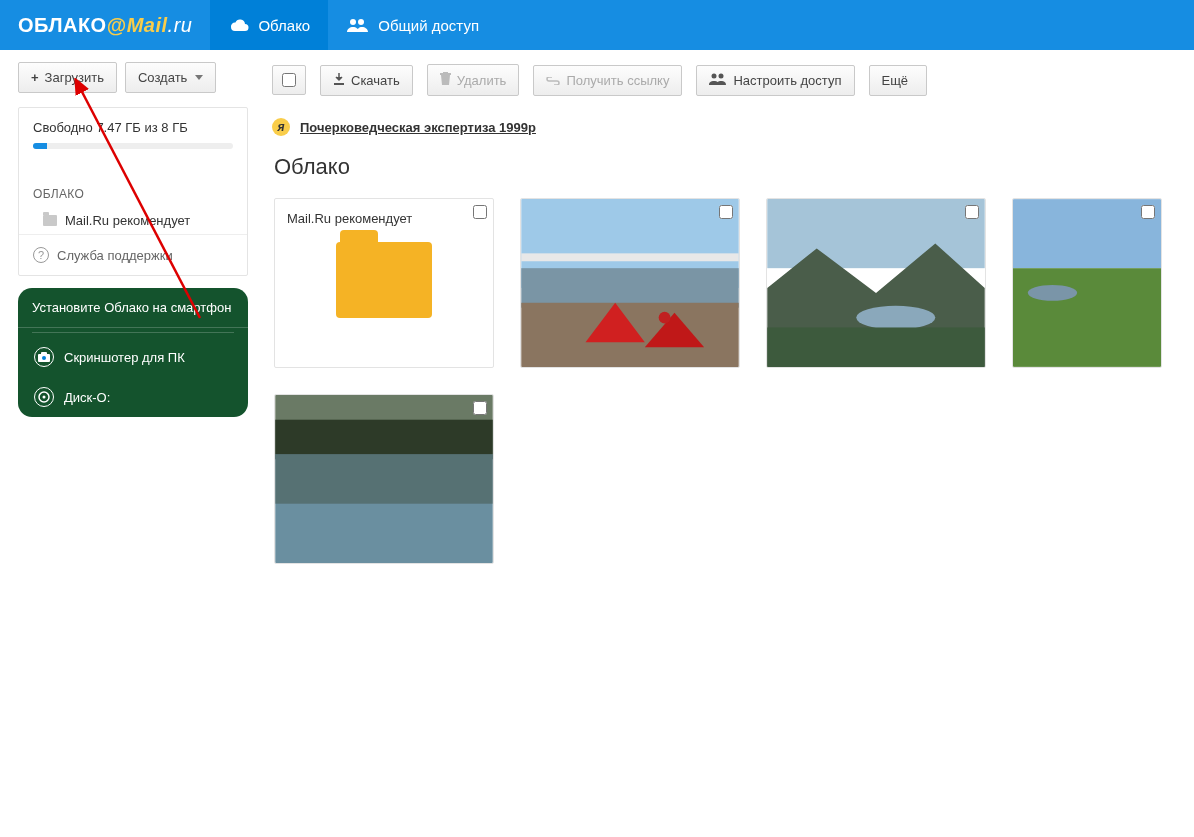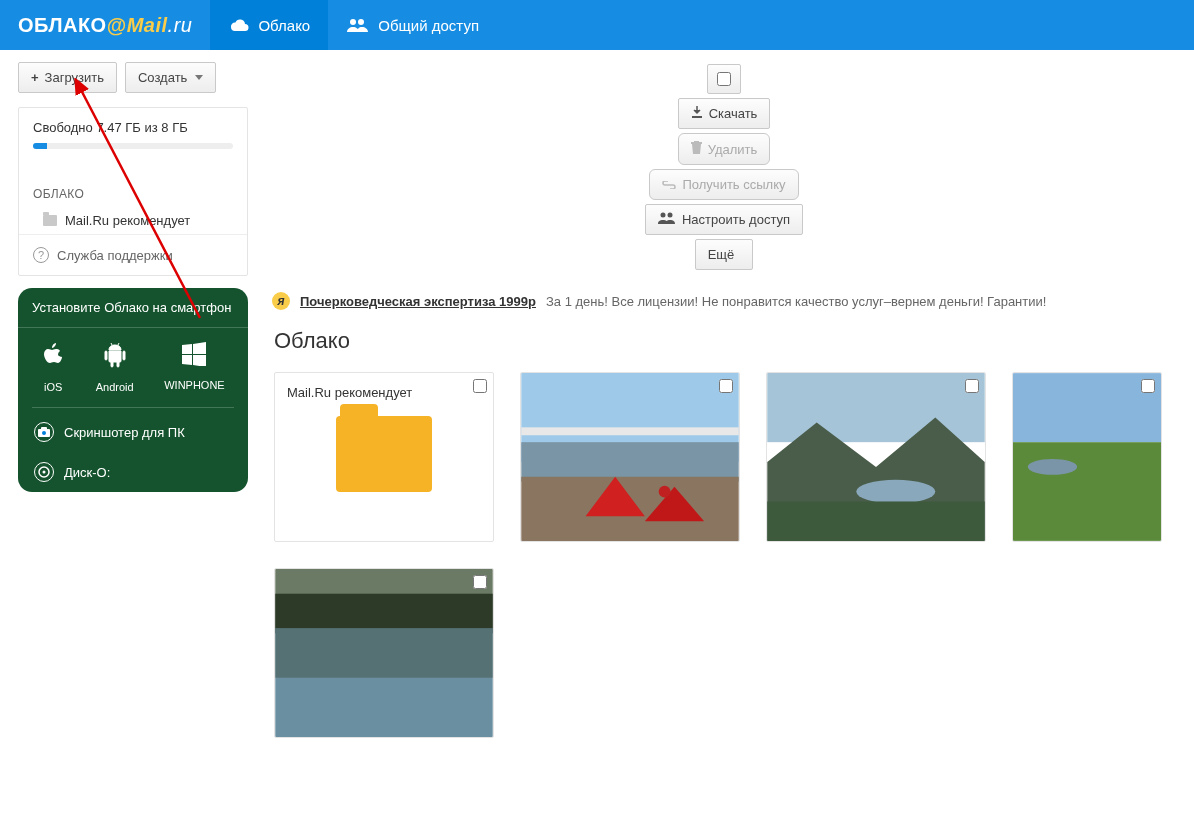--- a/index.html
+++ b/index.html
@@ -50,23 +50,23 @@
 .promo { background: #14532d; color: #fff; border-radius: 14px; overflow: hidden; }
 .promo-title { padding: 12px 14px; font-size: 13px; border-bottom: 1px solid rgba(255,255,255,0.2); }
 .promo-apps { display: flex; justify-content: space-around; padding: 14px 8px 10px; }
 .promo-app { text-align: center; font-size: 11px; cursor: pointer; }
 .promo-app .app-icon { font-size: 26px; margin-bottom: 6px; display:block; }
 .promo-divider { border-top: 1px solid rgba(255,255,255,0.2); margin: 4px 14px; }
 .promo-row { display: flex; align-items: center; gap: 10px; padding: 10px 16px; font-size: 13px; cursor: pointer; }
 .promo-row .circle-icon { width:20px; height:20px; border:1.5px solid #fff; border-radius:50%; display:flex; align-items:center; justify-content:center; font-size:11px; }
 
 
-.toolbar { display: flex; gap: 4px; padding: 2px 18px 12px 12px; align-items: center; flex-direction: column; }
+.toolbar { display: flex; gap: 14px; padding: 2px 18px 12px 12px; align-items: center; }
 .tb-btn { border: 1px solid #c9c9c9; background: linear-gradient(#fdfdfd,#ededed); border-radius: 2px; padding: 7px 12px; font-size: 13px; color: #444; display: inline-flex; align-items: center; gap: 6px; cursor: pointer; }
-.tb-btn.disabled { color: #aaa; cursor: default; border-radius: 6px; }
+.tb-btn.disabled { color: #aaa; cursor: default; }
 .tb-check { padding: 7px 9px; }
 .tb-check input { width:14px; height:14px; }
 
 
 .ad { display: flex; align-items: center; gap: 10px; padding: 10px 18px 10px 12px; font-size: 13px; color: #666; border-bottom: 0; }
 .ad-badge { width: 18px; height: 18px; background: #f9cd4a; border-radius: 50%; display:flex; align-items:center; justify-content:center; font-style:italic; font-weight:bold; color:#333; font-size:12px; }
 .ad-link { color: #333; text-decoration: underline; font-weight: bold; }
 
 .page-title { font-size: 22px; font-weight: 400; color: #333; padding: 8px 18px 18px 14px; }
 
@@ -150,46 +150,20 @@
         <span>Mail.Ru рекомендует</span>
       </div>
       <div class="support">
         <span class="q-icon">?</span>
         <span>Служба поддержки</span>
       </div>
     </div>
 
     <div class="promo">
       <div class="promo-title">Установите Облако на смартфон</div>
-      <div class="promo-apps">
-        <div class="promo-app">
-          <span class="app-icon">
-            <svg width="24" height="26" viewBox="0 0 24 26">
-                <path fill="#fff" d="M17 13c0-3 2-4 2-4-1-2-3-2-4-2-2 0-3 1-4 1s-2-1-4-1-4 2-4 5c0 4 3 9 6 9 1 0 2-1 4-1s2 1 4 1 4-4 4-6c0 0-4-1-4-2zM14 4c1-1 1-3 1-3-1 0-3 1-3 2-1 1-1 2-1 3 1 0 2-1 3-2z"></path>
-              </svg>
-          </span>
-          <span>iOS</span>
-        </div>
-        <div class="promo-app">
-          <span class="app-icon">
-            <svg width="22" height="26" viewBox="0 0 22 26">
-                <path fill="#fff" d="M5 9h12v10a1 1 0 01-1 1h-1v4a1 1 0 01-2 0v-4H9v4a1 1 0 01-2 0v-4H6a1 1 0 01-1-1zM5 8c0-3 2-5 6-5s6 2 6 5zM2 9a1 1 0 011 1v7a1 1 0 01-2 0v-7a1 1 0 011-1zM20 9a1 1 0 011 1v7a1 1 0 01-2 0v-7a1 1 0 011-1zM7 1l1 2M15 1l-1 2" stroke="#fff"></path>
-              </svg>
-          </span>
-          <span>Android</span>
-        </div>
-        <div class="promo-app">
-          <span class="app-icon">
-            <svg width="24" height="24" viewBox="0 0 24 24">
-                <path fill="#fff" d="M0 3l10-1v10H0zm11-1l13-2v12H11zM0 13h10v10L0 22zm11 0h13v12l-13-2z"></path>
-              </svg>
-          </span>
-          <span>WINPHONE</span>
-        </div>
-      </div>
       <div class="promo-divider"></div>
       <div class="promo-row">
         <span class="circle-icon">
           <svg width="12" height="10" viewBox="0 0 12 10">
               <rect x="0" y="2" width="12" height="8" rx="1" fill="#fff"></rect>
               <rect x="3" y="0" width="6" height="3" rx="1" fill="#fff"></rect>
               <circle cx="6" cy="6" r="2" fill="#0080d8"></circle>
             </svg>
         </span>
         <span>Скриншотер для ПК</span>
@@ -248,21 +222,20 @@
       </button>
       <button class="tb-btn">
         <span>Ещё</span>
         <span class="caret"></span>
       </button>
     </div>
 
     <div class="ad">
       <span class="ad-badge">я</span>
       <span class="ad-link">Почерковедческая экспертиза 1999р</span>
-      <span>За 1 день! Все лицензии! Не понравится качество услуг–вернем деньги! Гарантии!</span>
     </div>
 
     <div class="page-title">Облако</div>
 
     <div class="grid">
 
       <div class="card card-folder">
         <input type="checkbox" class="chk" style="">
         <div class="card-folder-label">Mail.Ru рекомендует</div>
         <div class="folder-big"></div>

